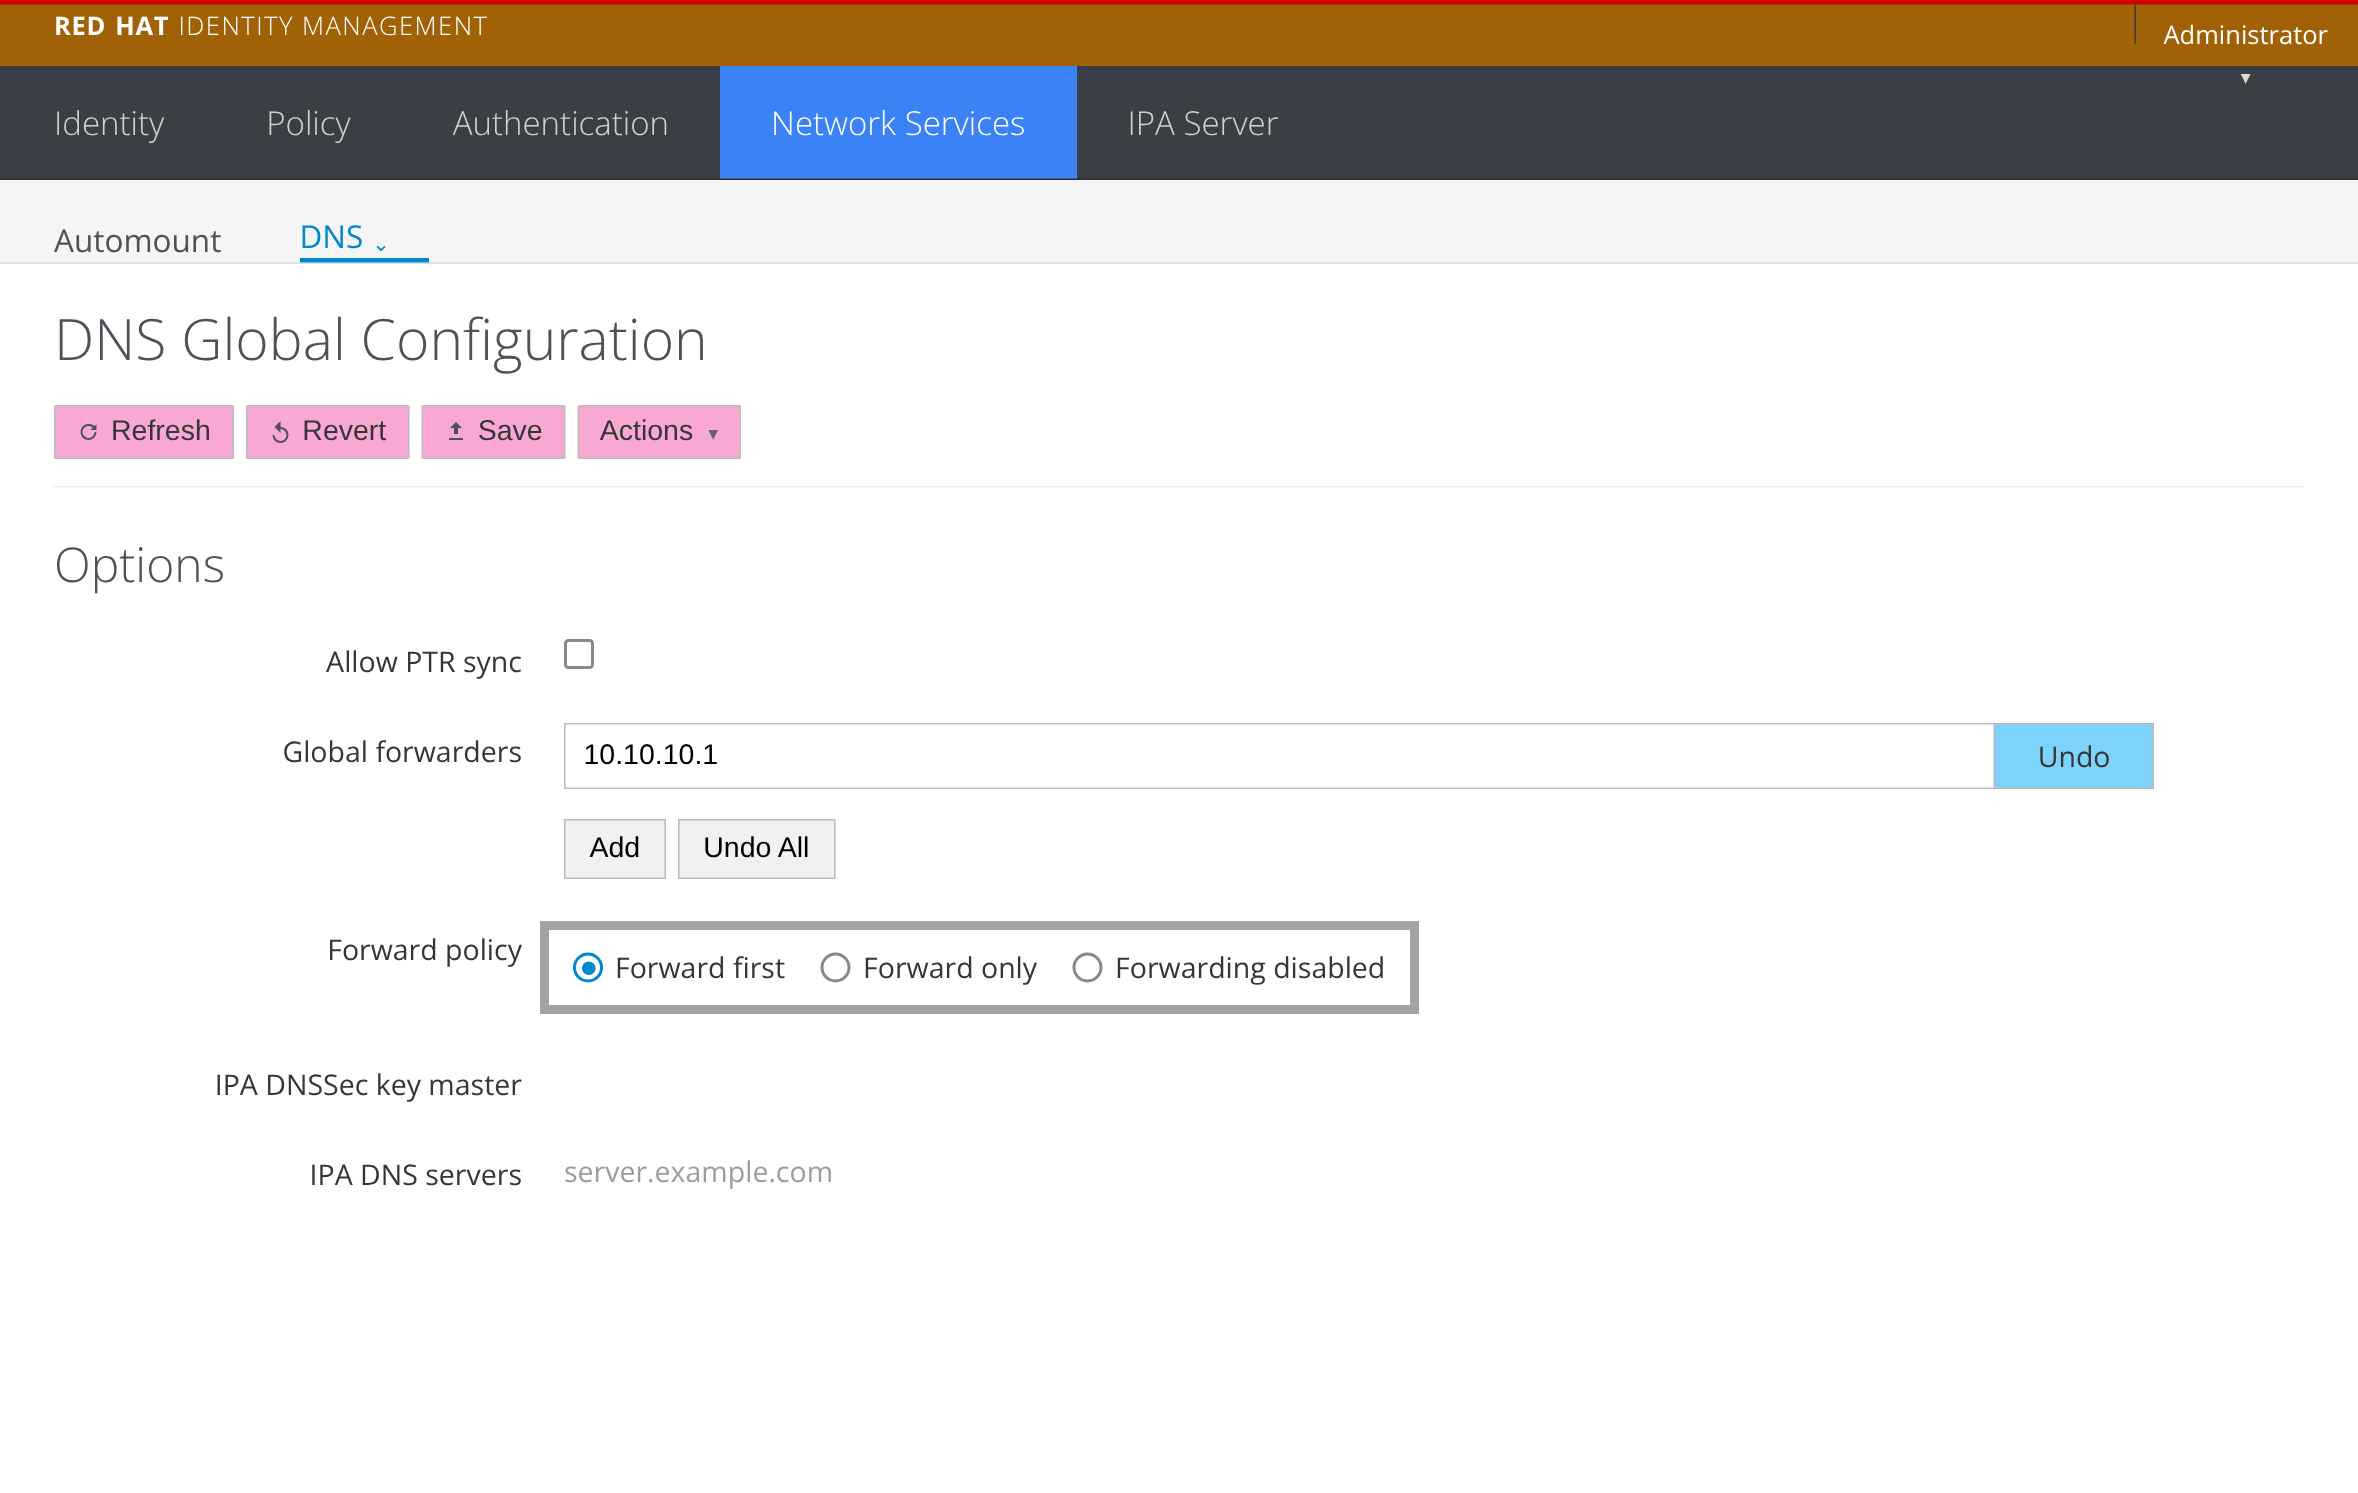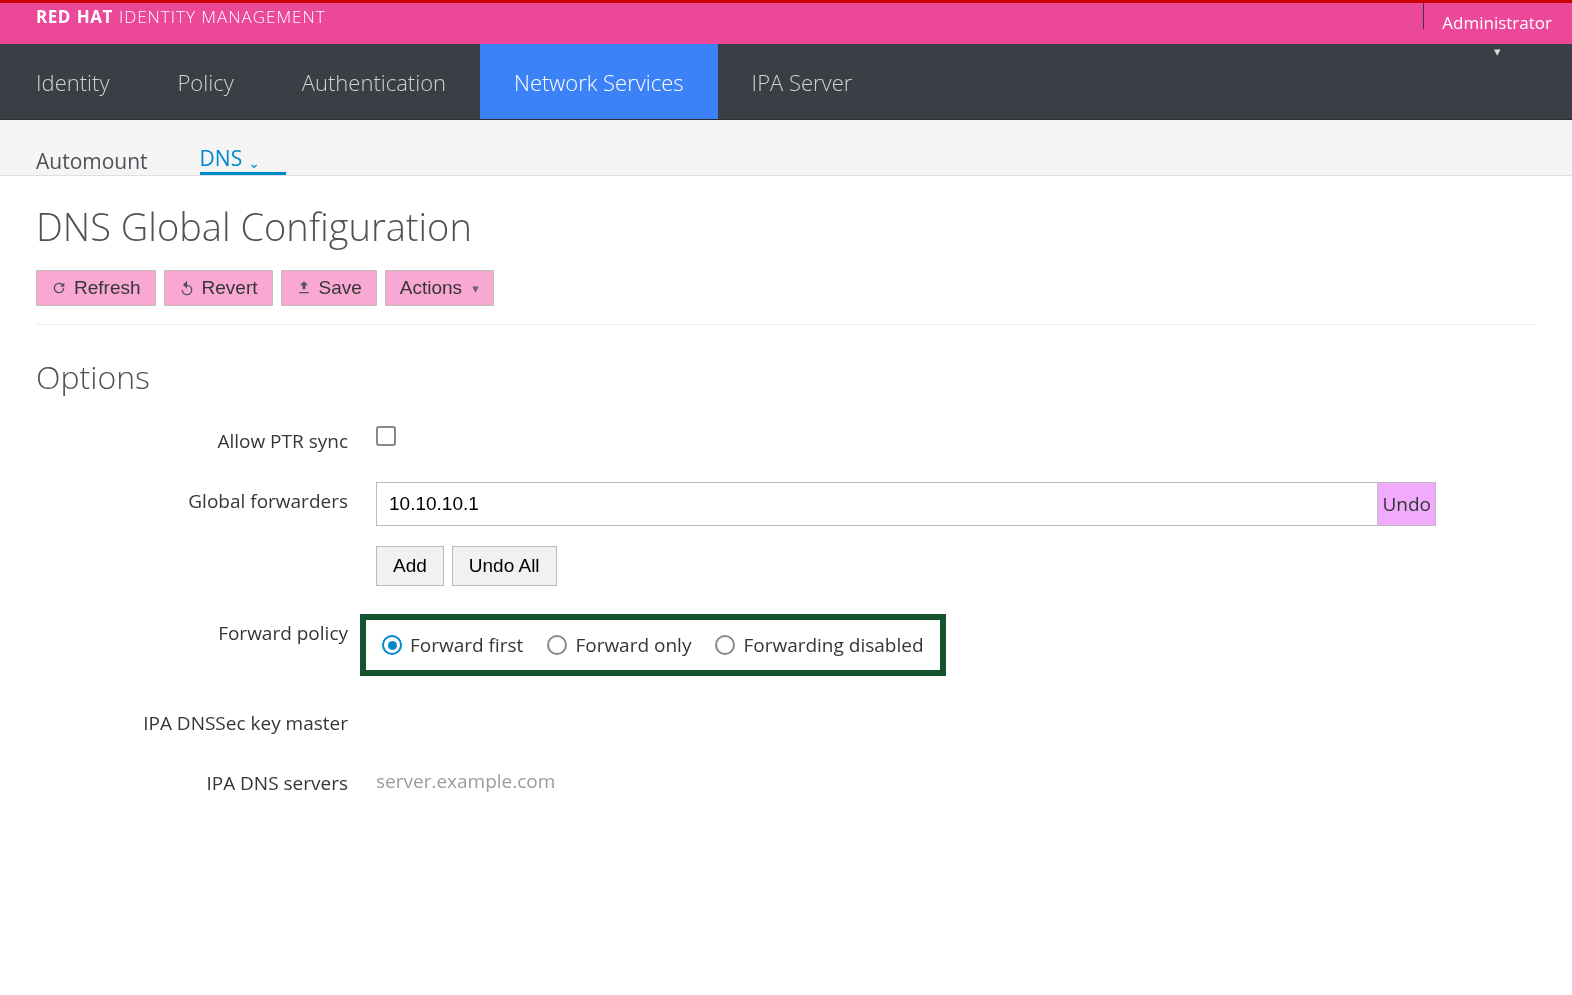--- a/index.html
+++ b/index.html
@@ -3,21 +3,21 @@
 <meta charset="utf-8">
 <style>
   * { box-sizing: border-box; margin: 0; padding: 0; }
   body {
     font-family: "Open Sans", "Helvetica Neue", Arial, sans-serif;
     color: #363636;
     background: #fff;
     font-size: 16px;
   }
   .topbar {
-    background: #ec4899;
+    background: #a16207;
     border-top: 3px solid #cc0000;
     display: flex;
     justify-content: space-between;
     align-items: center;
     height: 44px;
     padding: 0 20px 15px 36px;
     color: #fff;
   }
   .brand {
     display: flex;
@@ -145,37 +145,37 @@
   .text-input {
     flex: 1;
     border: 1px solid #bbb;
     padding: 8px 12px;
     font-size: 19px;
     height: 44px;
   }
   .input-addon {
     border: 1px solid #bbb;
     border-left: none;
-    background: #f0abfc;
-    padding: 0 4px;
+    background: #7dd3fc;
+    padding: 0 28px;
     display: flex; align-items: center;
     font-size: 19px;
     cursor: pointer;
   }
   .btn-row { display: flex; gap: 8px; margin-top: 20px; }
   .btn-sm {
     background: #f1f1f1;
     border: 1px solid #bbb;
     padding: 8px 16px;
     font-size: 19px;
     cursor: pointer;
   }
 
   .highlight-box {
-    border: 6px solid #14532d;
+    border: 6px solid #a3a3a3;
     padding: 12px 16px;
     display: inline-flex;
     gap: 24px;
     align-items: center;
     margin-left: -16px;
   }
   .radio-opt {
     display: inline-flex; align-items: center; gap: 8px;
     font-size: 19px;
     cursor: pointer;

